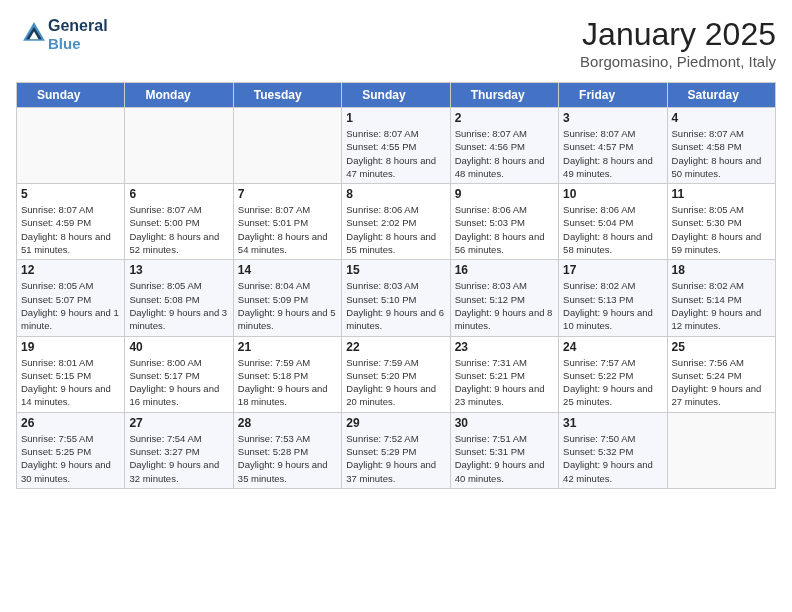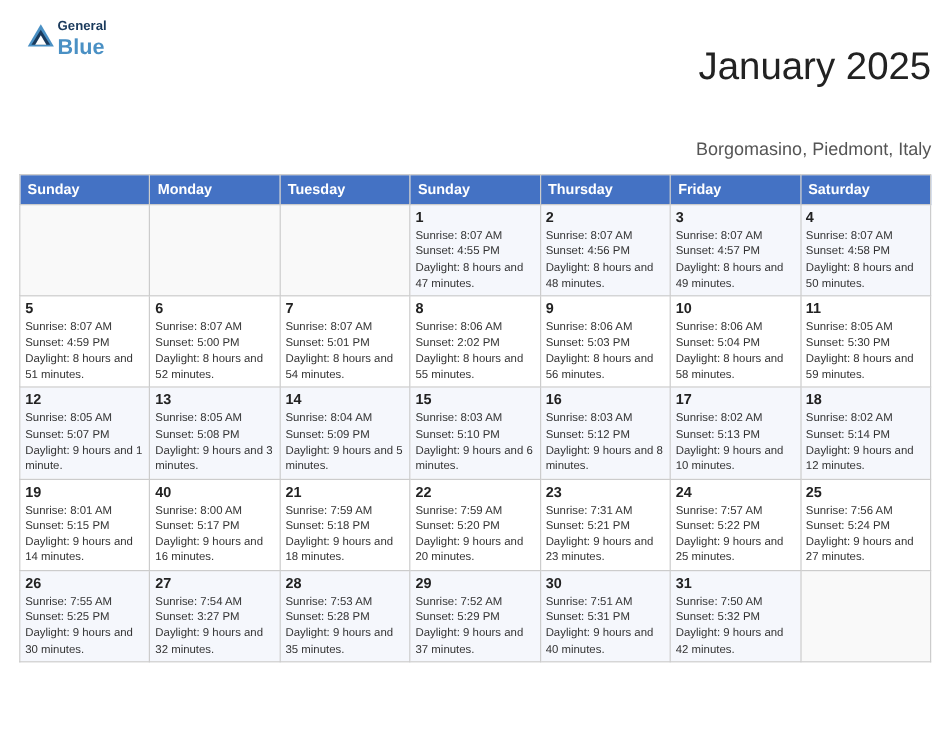--- a/index.html
+++ b/index.html
@@ -25,38 +25,36 @@
       height: 28px;
       margin-left: 4px;
     }
     .title-block {
       text-align: right;
     }
     .month-title {
       font-size: 32px;
       font-weight: normal;
       color: #222;
-      margin-top: 21px;
     }
     .subtitle {
       font-size: 15px;
       color: #555;
-      margin-top: 42px;
     }
     .calendar {
       width: 100%;
       border-collapse: collapse;
       border: 1px solid #ccc;
     }
     .calendar th {
       background: #4472c4;
       color: #fff;
       font-size: 12px;
       font-weight: bold;
-      padding: 5px 6px;
+      padding: 5px 20px;
       text-align: left;
       border: 1px solid #ccc;
     }
     .calendar td {
       vertical-align: top;
       width: calc(100%/7);
       padding: 3px 4px;
       border: 1px solid #ccc;
       font-size: 10px;
       color: #222;
@@ -90,22 +88,22 @@
 <div class="header">
   <div class="logo">
     <div>
       <svg class="logo-icon" viewBox="0 0 36 36">
         <polygon points="18,4 32,28 4,28" fill="#4a90c4"></polygon>
         <polygon points="18,10 28,26 8,26" fill="#1a3a5c"></polygon>
         <polygon points="18,16 24,26 12,26" fill="#fff"></polygon>
       </svg>
     </div>
     <div>
-      <div style="font-size:11px;font-weight:bold;color:#1a3a5c;line-height:1.2;">General</div>
-      <div style="font-size:18px;font-weight:bold;color:#4a90c4;line-height:1.2;">Blue</div>
+      <div style="font-size:16px;font-weight:bold;color:#1a3a5c;line-height:1.2;">General</div>
+      <div style="font-size:15px;font-weight:bold;color:#4a90c4;line-height:1.2;">Blue</div>
     </div>
   </div>
   <div class="title-block">
     <div class="month-title">January 2025</div>
     <div class="subtitle">Borgomasino, Piedmont, Italy</div>
   </div>
 </div>
 
 <table class="calendar">
   <thead>

